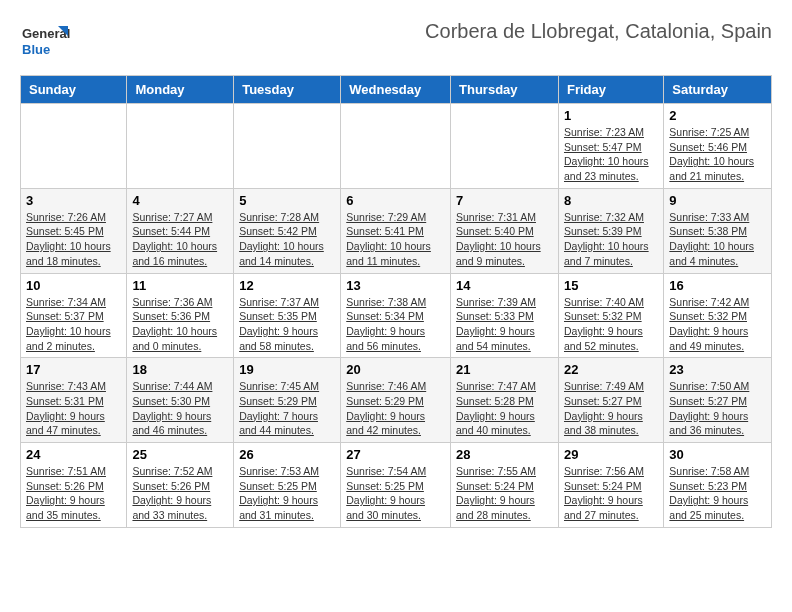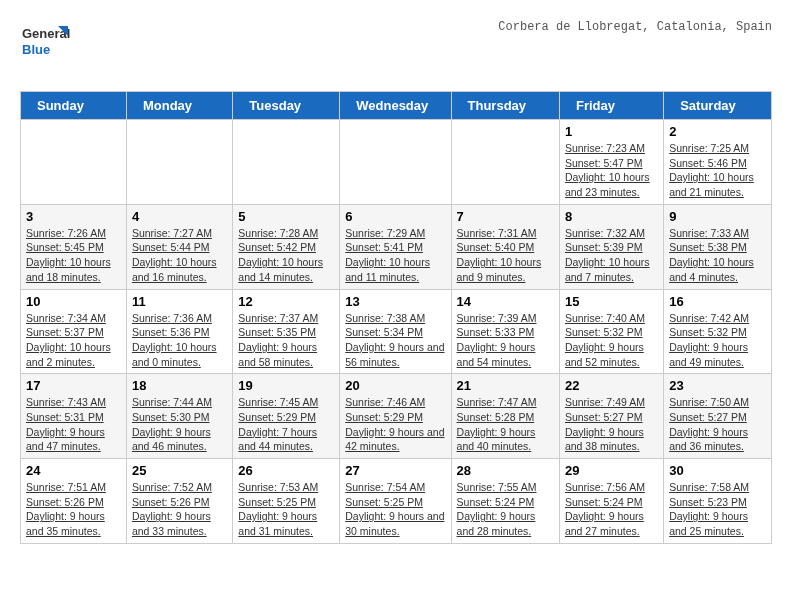--- a/index.html
+++ b/index.html
@@ -7,49 +7,48 @@
       font-family: Arial, sans-serif;
       background: #fff;
       width: 792px;
       min-height: 612px;
       padding: 20px;
     }
     .header-section {
       display: flex;
       justify-content: space-between;
       align-items: flex-start;
-      margin-bottom: 26px;
+      margin-bottom: 10px;
     }
     .logo {
       display: flex;
       align-items: center;
       gap: 4px;
     }
     .title-section {
       text-align: right;
     }
     .month-title {
       font-size: 36px;
       font-weight: bold;
       color: #333;
     }
     .location-title {
-      font-size: 12px;
+      font-size: 20px;
       color: #555;
-      font-family: Liberation Mono, monospace;
     }
     .calendar-table {
       width: 100%;
       border-collapse: collapse;
       font-size: 11px;
     }
     .calendar-table thead tr th {
       background-color: #1a6bbf;
       color: #fff;
-      padding: 6px 16px;
+      padding: 6px 8px;
       text-align: left;
       font-size: 13px;
       font-weight: bold;
       border: 1px solid #ccc;
     }
     .calendar-table tbody tr td {
       border: 1px solid #ccc;
       vertical-align: top;
       padding: 4px 5px;
       height: 80px;

